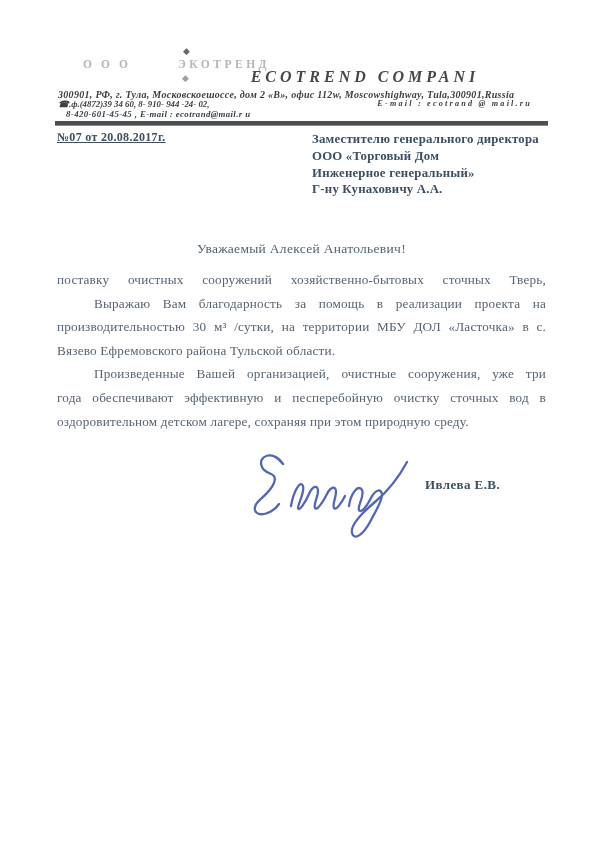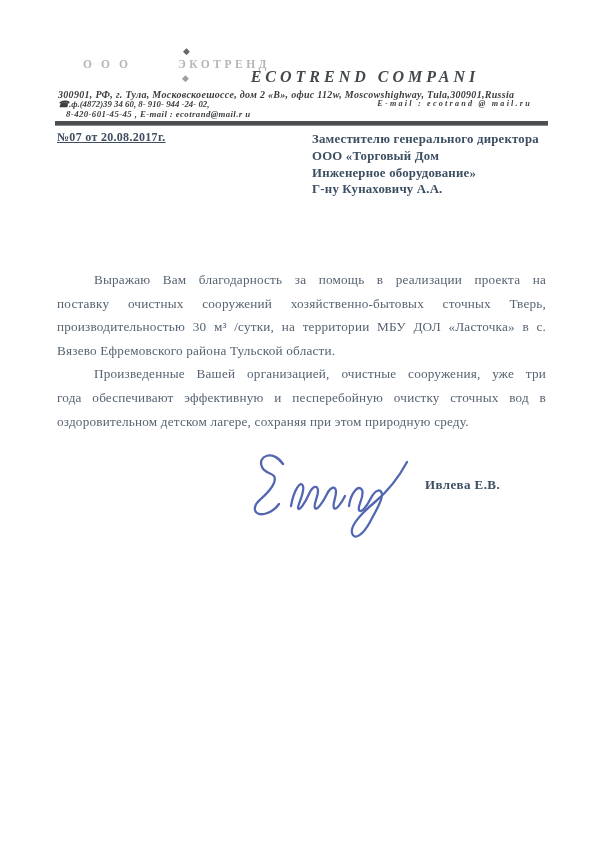--- a/index.html
+++ b/index.html
@@ -123,28 +123,29 @@
 
   <div class="addr3">8-420-601-45-45 , E-mail : ecotrand@mail.r u</div>
 
   <div class="head-rule"></div>
 
   <div class="ref-number">№07 от 20.08.2017г.</div>
 
   <div class="recipient">
     <div>Заместителю генерального директора</div>
     <div>ООО «Торговый Дом</div>
-    <div>Инженерное оборудование»</div>
+    <div>Инженерное генеральный»</div>
     <div>Г-ну Кунаховичу А.А.</div>
   </div>
 
+  <div class="salutation">Уважаемый Алексей Анатольевич!</div>
 
   <div class="body-block">
+    <div class="line">поставку очистных сооружений хозяйственно-бытовых сточных Тверь,</div>
     <div class="line indent">Выражаю Вам благодарность за помощь в реализации проекта на</div>
-    <div class="line">поставку очистных сооружений хозяйственно-бытовых сточных Тверь,</div>
     <div class="line">производительностью 30 м³ /сутки, на территории МБУ ДОЛ «Ласточка» в с.</div>
     <div class="line last">Вязево Ефремовского района Тульской области.</div>
     <div class="line indent">Произведенные Вашей организацией, очистные сооружения, уже три</div>
     <div class="line">года обеспечивают эффективную и песперебойную очистку сточных вод в</div>
     <div class="line last">оздоровительном детском лагере, сохраняя при этом природную среду.</div>
   </div>
 
 
   <svg class="signature" viewBox="0 0 185 100" xmlns="http://www.w3.org/2000/svg">
     <g fill="none" stroke="#5266b2" stroke-width="2.3" stroke-linecap="round" stroke-linejoin="round">

